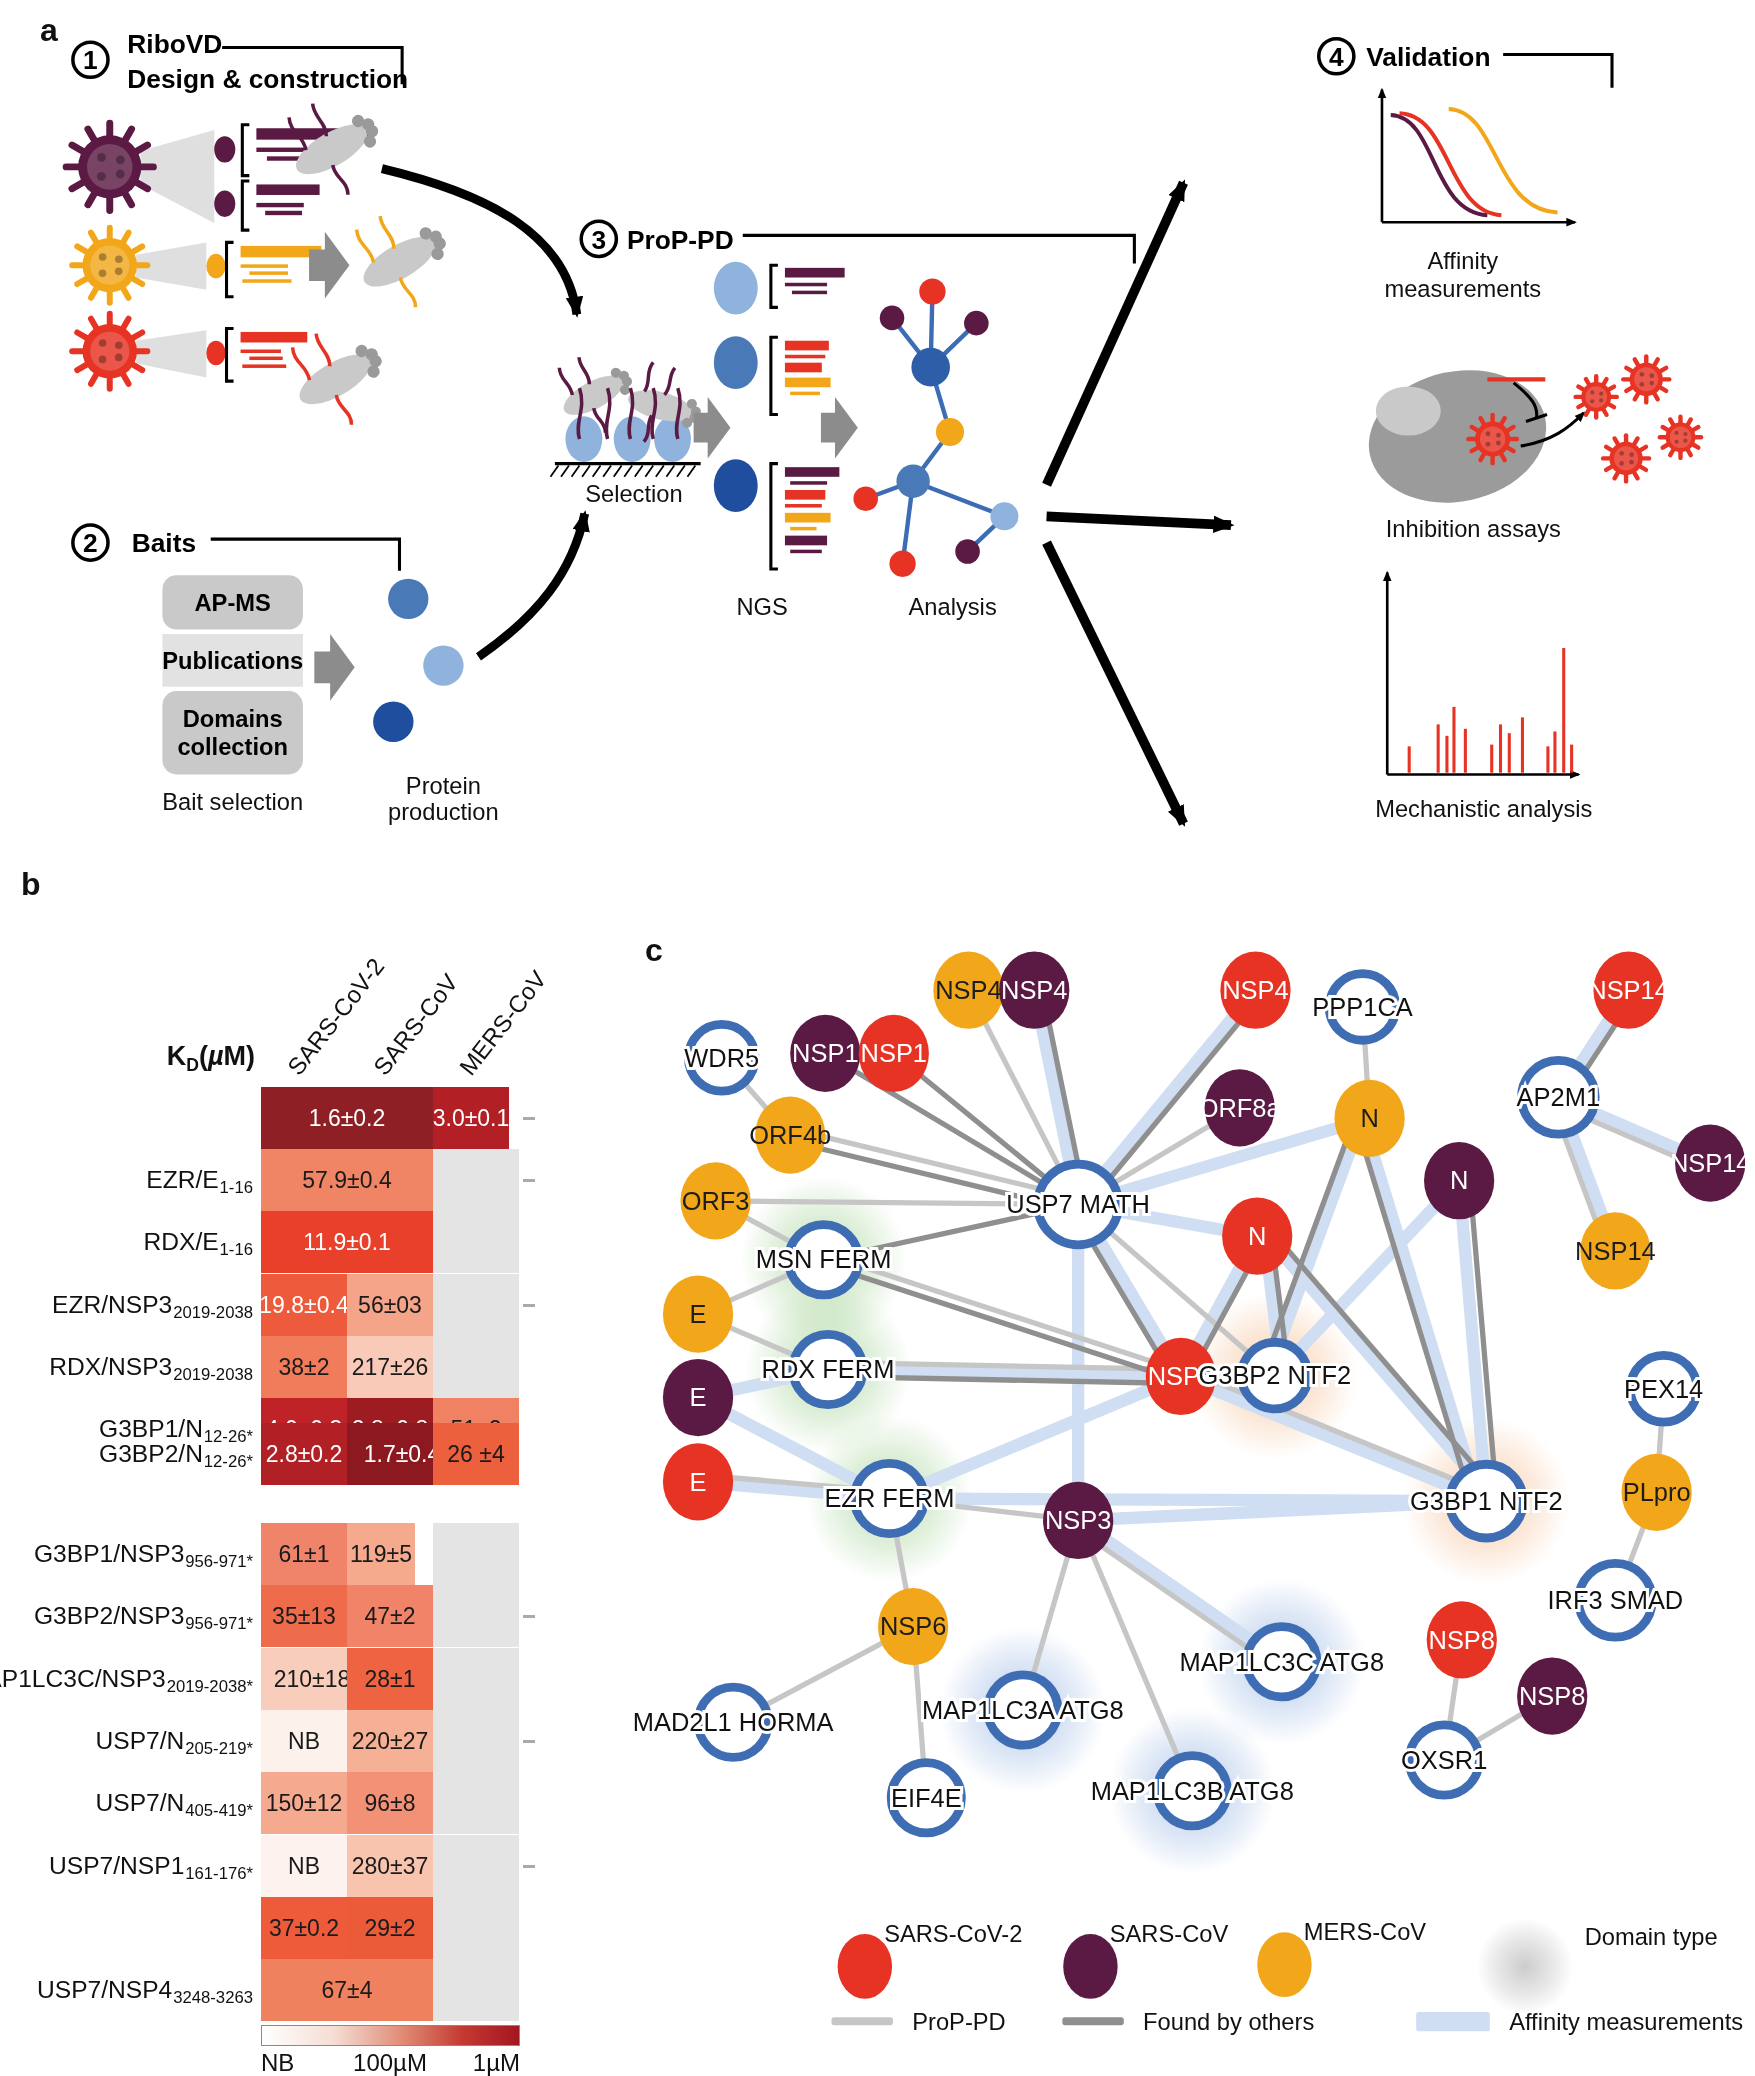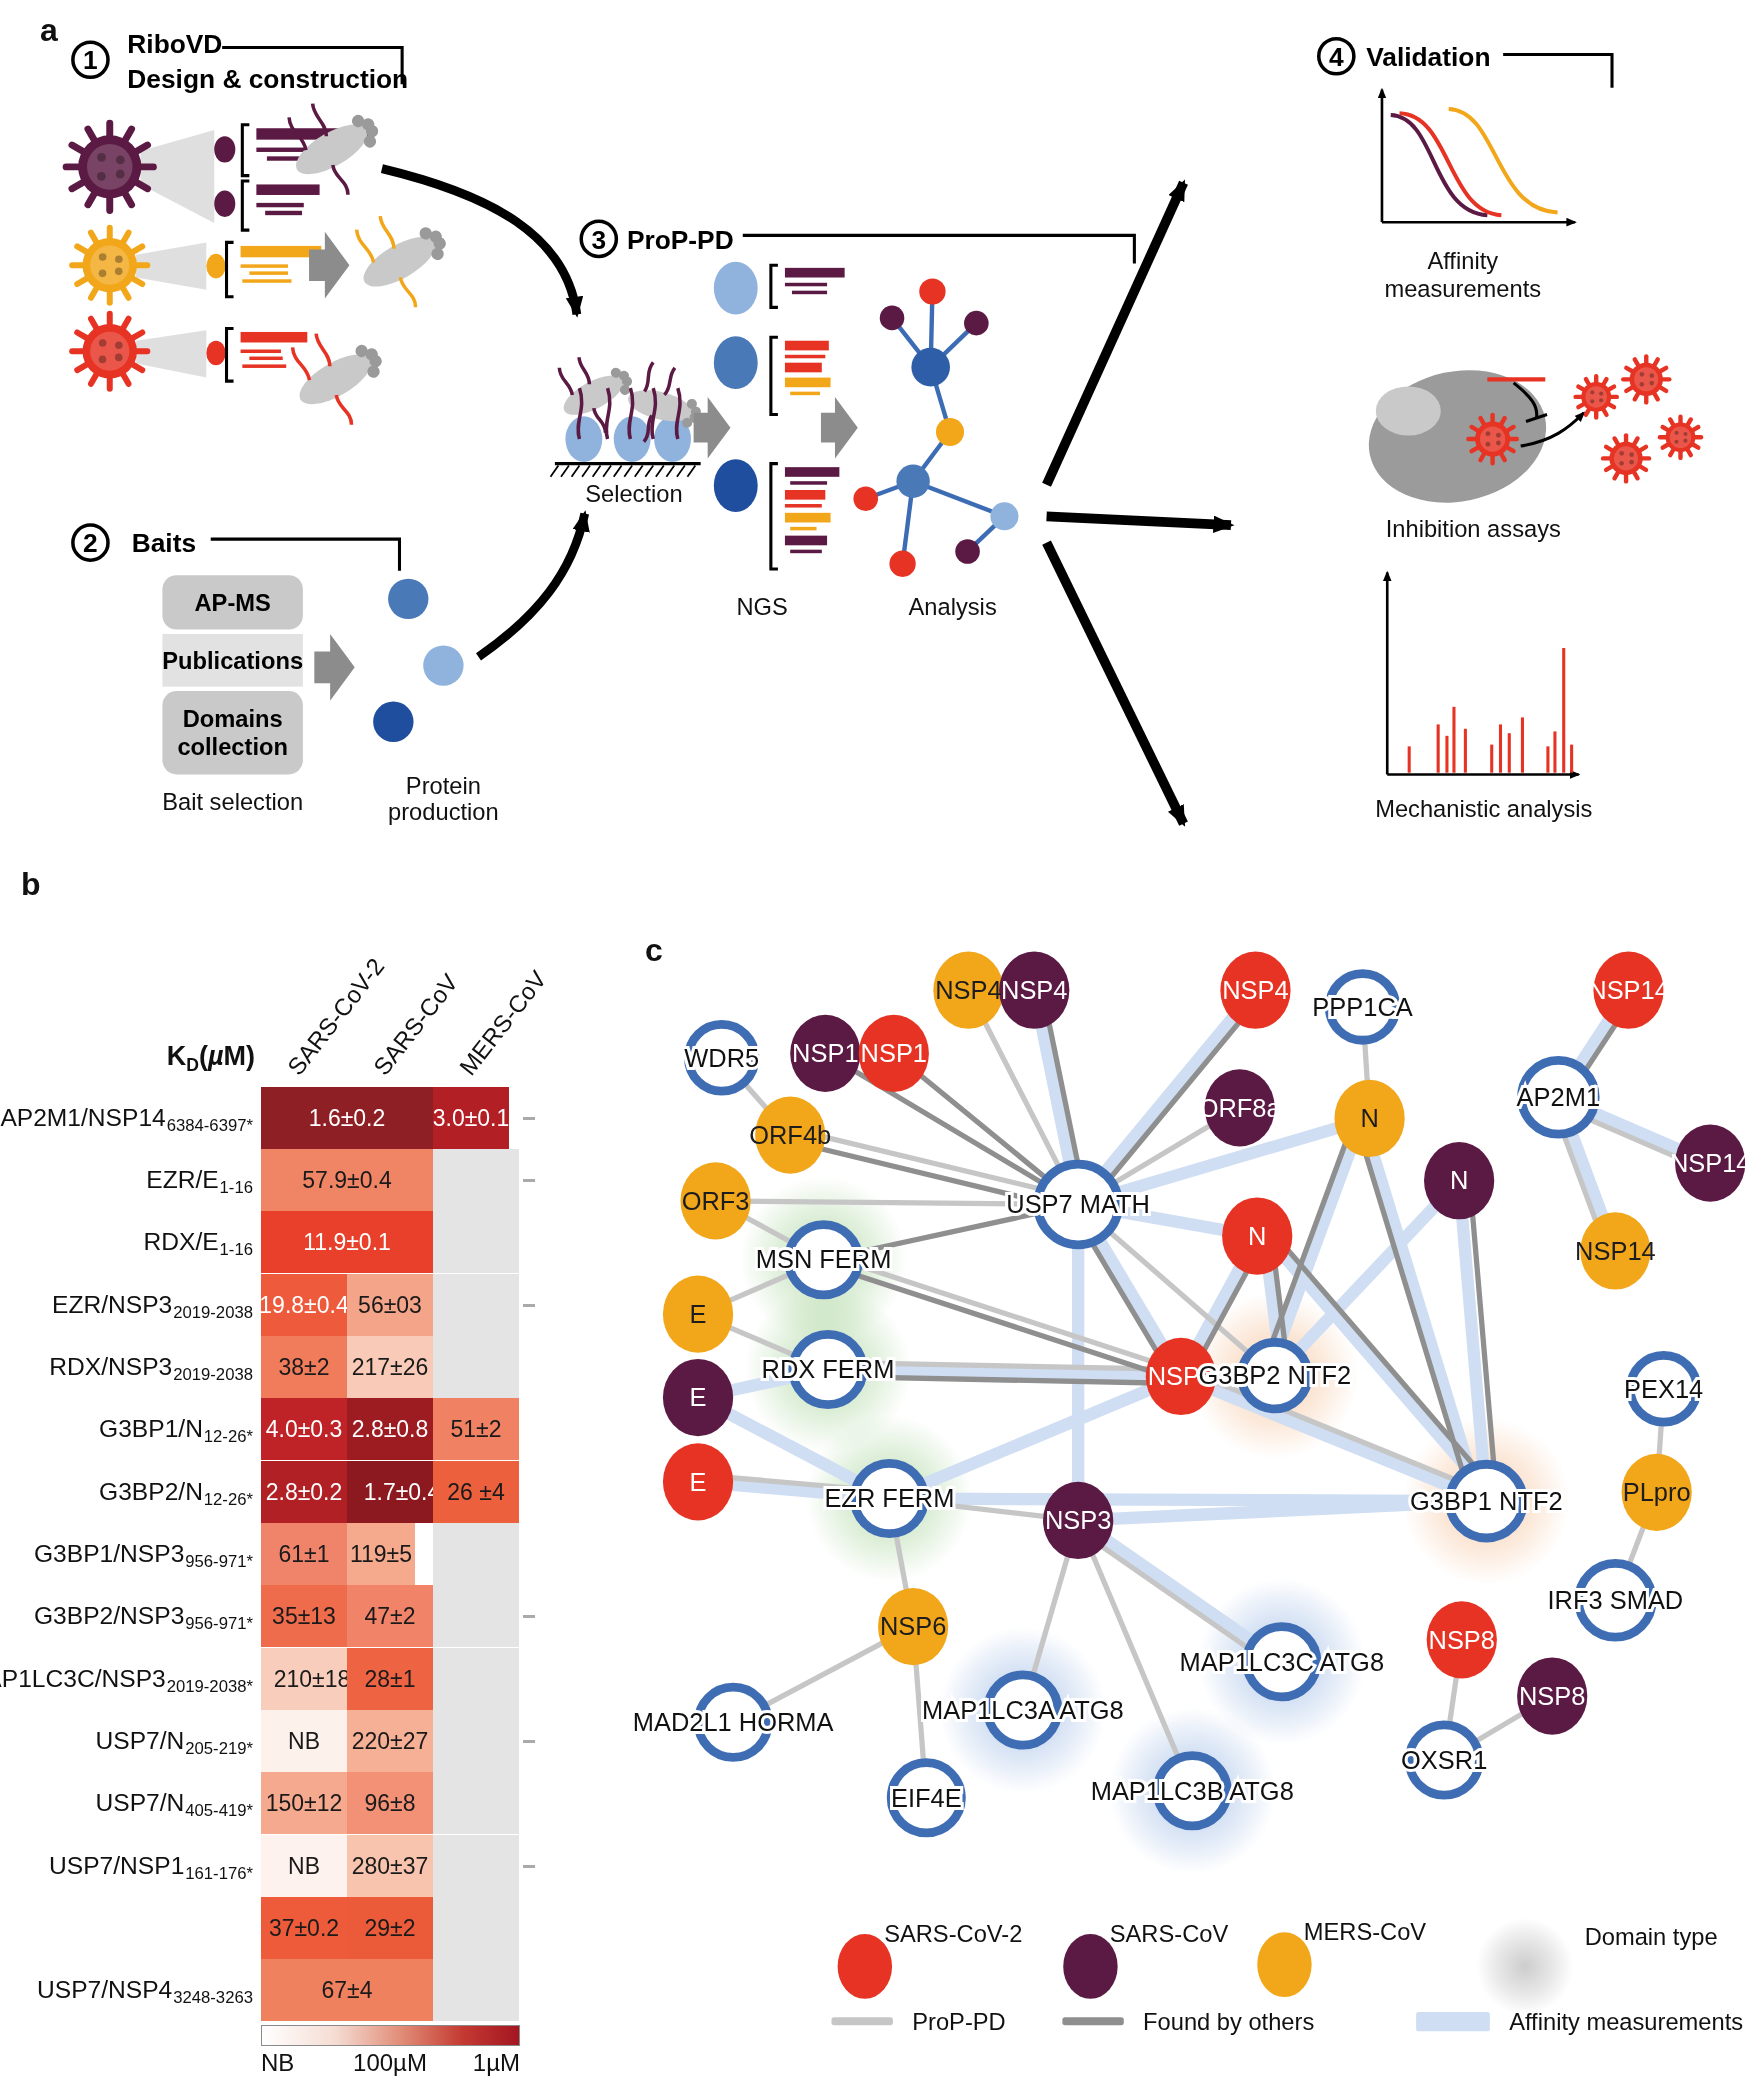--- a/index.html
+++ b/index.html
@@ -491,24 +491,20 @@
     </g>
 </svg>
 
 <div id="heatmap">
   <div id="kd-title"><span>K</span><sub>D</sub><span>(</span><span class="mu">µ</span><span>M)</span></div>
   <div class="col-head" style="left:293px;">SARS-CoV-2</div>
   <div class="col-head" style="left:379px;">SARS-CoV</div>
   <div class="col-head" style="left:465px;">MERS-CoV</div>
   <div id="hm-rows">
       <div class="hm-row" style="top:1087px;">
-        <div class="hm-label">
-          <span>AP2M1/NSP14</span>
-          <span class="hm-sub">6384-6397*</span>
-        </div>
         <div class="hm-cell" style="left:261px;width:172px;background:#8e1f24;color:#ffffff;">1.6±0.2</div>
         <div class="hm-cell" style="left:433px;width:76px;background:#b22025;color:#ffffff;">3.0±0.1</div>
         <div class="hm-tick"></div>
       </div>
       <div class="hm-row" style="top:1149px;">
         <div class="hm-label">
           <span>EZR/E</span>
           <span class="hm-sub">1-16</span>
         </div>
         <div class="hm-cell" style="left:261px;width:172px;background:#f08566;color:#1a1a1a;">57.9±0.4</div>
@@ -544,21 +540,21 @@
       </div>
       <div class="hm-row" style="top:1398px;">
         <div class="hm-label">
           <span>G3BP1/N</span>
           <span class="hm-sub">12-26*</span>
         </div>
         <div class="hm-cell" style="left:261px;width:86px;background:#c02327;color:#ffffff;">4.0±0.3</div>
         <div class="hm-cell" style="left:347px;width:86px;background:#9c1c22;color:#ffffff;">2.8±0.8</div>
         <div class="hm-cell" style="left:433px;width:86px;background:#f08162;color:#1a1a1a;">51±2</div>
       </div>
-      <div class="hm-row" style="top:1461px;text-decoration:underline;">
+      <div class="hm-row" style="top:1423px;text-decoration:underline;">
         <div class="hm-label">
           <span>G3BP2/N</span>
           <span class="hm-sub">12-26*</span>
         </div>
         <div class="hm-cell" style="left:261px;width:86px;background:#b02025;color:#ffffff;">2.8±0.2</div>
         <div class="hm-cell" style="left:347px;width:86px;background:#8c191f;color:#ffffff;padding-left:12px;">1.7±0.4</div>
         <div class="hm-cell" style="left:433px;width:86px;background:#ed603e;color:#1a1a1a;">26 ±4</div>
       </div>
       <div class="hm-row" style="top:1523px;">
         <div class="hm-label">

